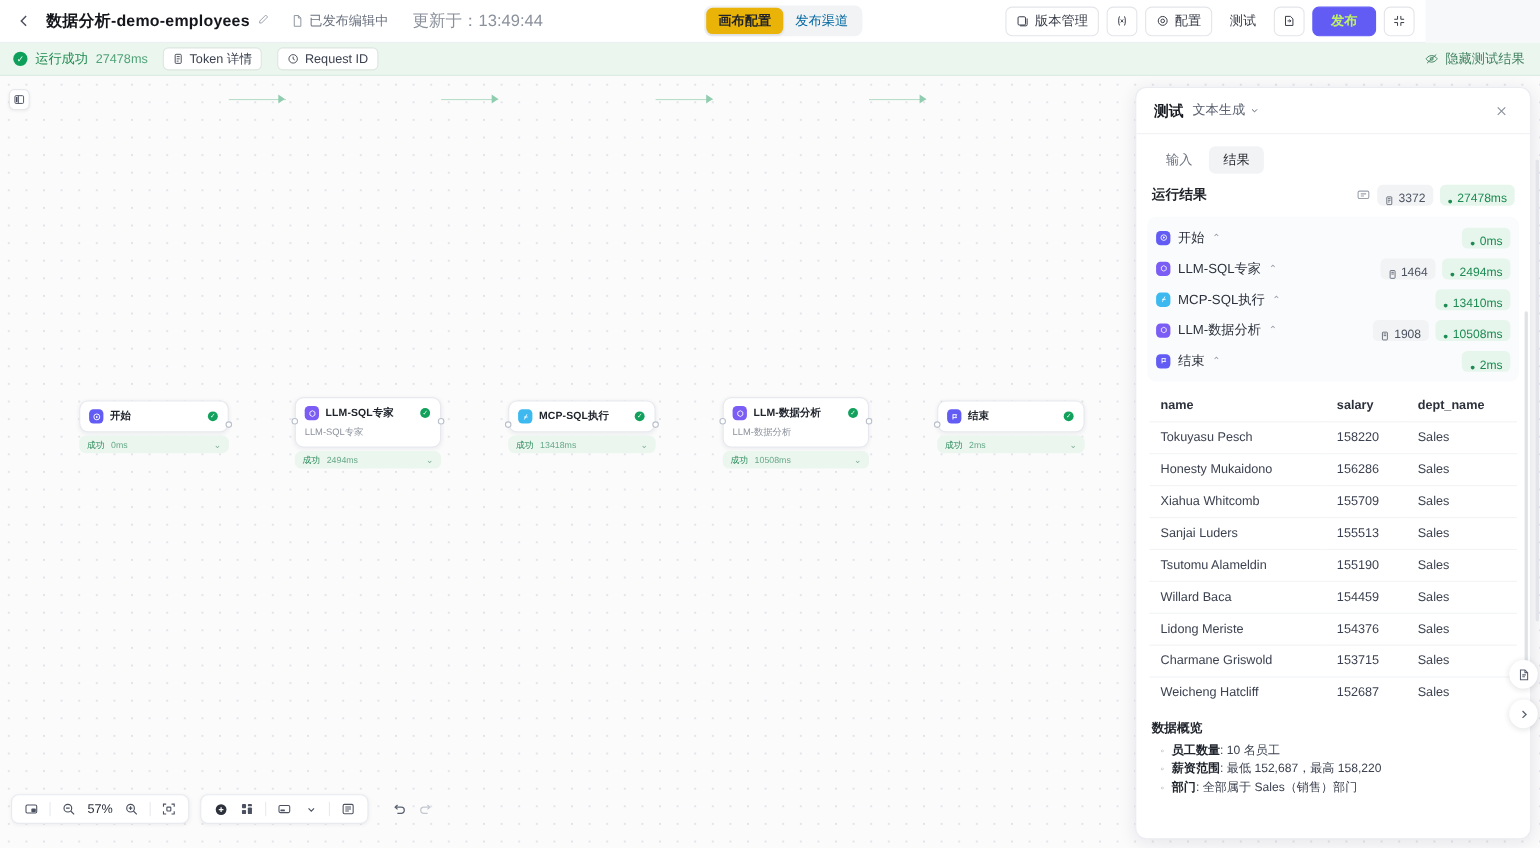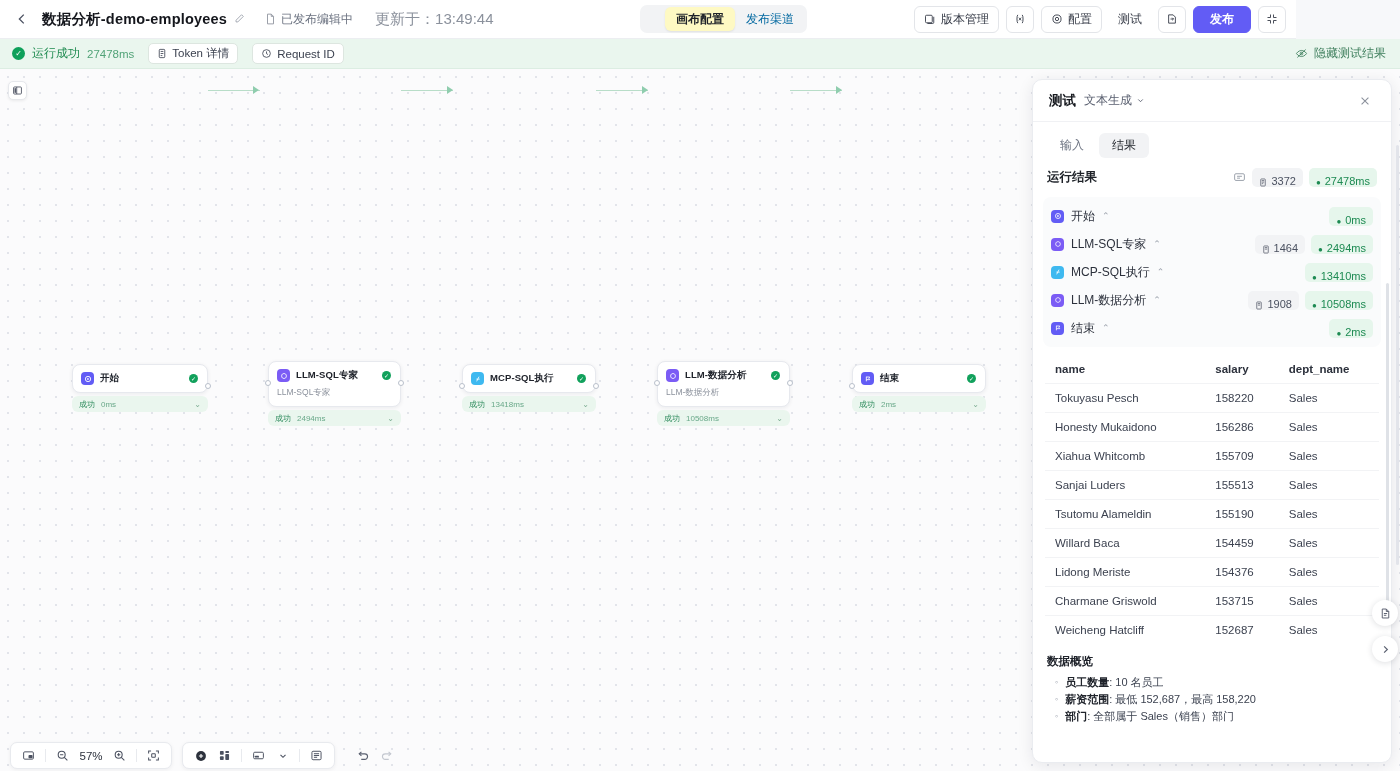--- a/index.html
+++ b/index.html
@@ -22,30 +22,30 @@
   .title-edit{ margin-left:7px; color:#9aa0ab; font-size:11px; cursor:pointer;}
   .pub-state{ display:flex;align-items:center;gap:5px;margin-left:20px;color:#6b7280;font-size:12px;}
   .pub-state svg{ opacity:.75;}
   .upd-time{ margin-left:22px; color:#8b919c; font-size:15px;}
   .seg{
     position:absolute; left:640px; top:5px; height:28px; display:flex; align-items:center;
     background:#f2f3f5; border-radius:7px; padding:2px;
   }
   .seg .sgi{ height:24px; padding:0 11px; display:flex;align-items:center;
     font-size:12px; color:#0369a1; border-radius:6px; cursor:pointer;}
-  .seg .sgi.on{ background:#fef9c3; color:#1f2329; font-weight:700;
-    box-shadow:0 1px 2px rgba(0,0,0,.08);margin-left:23px;}
+  .seg .sgi.on{ background:#eab308; color:#1f2329; font-weight:700;
+    box-shadow:0 1px 2px rgba(0,0,0,.08);}
   .rt{ margin-left:auto; display:flex; align-items:center; gap:7px;}
   .tb{
     height:27px; border:1px solid #e3e5e9; background:#fff; border-radius:6px;
     display:flex;align-items:center;gap:5px; padding:0 9px; font-size:12px;
     color:#363b47; cursor:pointer; white-space:nowrap;
   }
   .tb.icon{ padding:0 7px;}
-  .tb.pub{ background:#625cf5; border-color:#625cf5; color:#ffffff; font-weight:700; padding:0 16px;align-items:center;}
+  .tb.pub{ background:#625cf5; border-color:#625cf5; color:#bef264; font-weight:700; padding:0 16px;align-items:center;}
   .tb.plain{ border:none; background:transparent;}
 
   
   .statusbar{
     position:absolute; left:0; top:39px; width:1400px; height:30px;
     background:#eaf6ee; display:flex; align-items:center; padding:0 12px; z-index:29;
     border-bottom:1px solid #dcedE2;
   }
   .ok-dot{ width:13px;height:13px;border-radius:50%;background:#0ea05a;display:flex;
     align-items:center;justify-content:center;color:#fff;font-size:8px;font-weight:700;}
@@ -96,21 +96,21 @@
   .nfoot .cv{ margin-left:auto;font-size:8px;color:#7fae95;}
   .port{ position:absolute; width:6px;height:6px;border-radius:50%;
     background:#fff;border:1.3px solid #b9c0cb; top:19px; z-index:8;}
 
   .edge{ position:absolute; height:1.4px; background:#b8ddc8; top:21px; z-index:4;}
   .arrow{ position:absolute; top:17px; width:0;height:0;
     border-top:4px solid transparent;border-bottom:4px solid transparent;
     border-left:6px solid #8fcdae; z-index:5;}
 
   
-  .bottombar{ position:absolute; left:10px; bottom:2px; display:flex;align-items:center;gap:10px; z-index:20;}
+  .bottombar{ position:absolute; left:10px; bottom:22px; display:flex;align-items:center;gap:10px; z-index:20;}
   .bgrp{ height:27px;background:#fff;border:1px solid #e8eaee;border-radius:7px;
     display:flex;align-items:center;gap:3px;padding:0 7px;
     box-shadow:0 1px 4px rgba(20,25,40,.06);}
   .bbtn{ width:21px;height:21px;display:flex;align-items:center;justify-content:center;
     color:#4b5160;border-radius:5px;cursor:pointer;}
   .zoomval{ font-size:11.5px;color:#2c313c;min-width:30px;text-align:center;cursor:pointer;}
   .bdiv{ width:1px;height:13px;background:#e8eaee;margin:0 3px;}
   .bbtn.plain{ color:#5a6070;}
   .bbtn.disabled{ color:#c3c7cf;}
 

